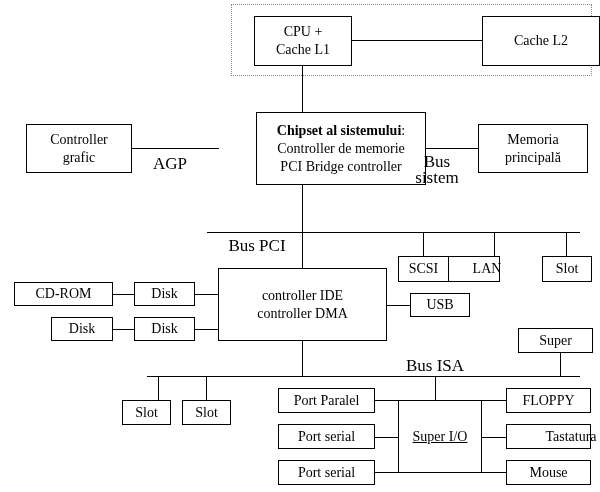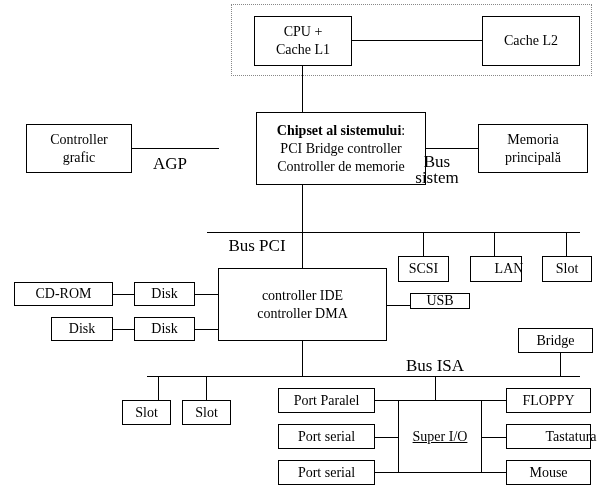--- a/index.html
+++ b/index.html
@@ -56,48 +56,48 @@
     <line x1="482" y1="437" x2="506" y2="437"></line>
     <line x1="482" y1="472" x2="506" y2="472"></line>
   </g>
 </svg>
 
 <div class="group" style="left:231px;top:4px;width:361px;height:72px;"></div>
 <div class="box" style="left:254px;top:16px;width:98px;height:50px;">
   <span>CPU +</span>
   <span>Cache L1</span>
 </div>
-<div class="box" style="left:482px;top:16px;width:98px;height:50px;">
+<div class="box" style="left:482px;top:16px;width:118px;height:50px;">
   <span>Cache L2</span>
 </div>
 
 <div class="box" style="left:218px;top:112px;width:170px;height:73px;margin-left:38px;">
   <span><b>Chipset al sistemului</b><span>:</span></span>
+  <span>Controller de memorie</span>
   <span>PCI Bridge controller</span>
-  <span>Controller de memorie</span>
 </div>
 <div class="box" style="left:26px;top:124px;width:106px;height:49px;">
   <span>Controller</span>
   <span>grafic</span>
 </div>
 <div class="box" style="left:478px;top:124px;width:110px;height:49px;">
   <span>Memoria</span>
   <span>principală</span>
 </div>
 <div class="lbl" style="left:150px;top:156px;width:40px;">AGP</div>
 <div class="lbl" style="left:412px;top:154px;width:50px;">
   <div>Bus</div>
   <div>sistem</div>
 </div>
 
 <div class="lbl" style="left:222px;top:238px;width:70px;">Bus PCI</div>
 <div class="box" style="left:398px;top:256px;width:51px;height:26px;">
     <span>SCSI</span>
   </div>
-<div class="box" style="left:470px;top:256px;width:52px;height:26px;padding-left:26px;">
+<div class="box" style="left:448px;top:256px;width:52px;height:26px;padding-left:26px;">
     <span>LAN</span>
   </div>
 <div class="box" style="left:542px;top:256px;width:50px;height:26px;">
     <span>Slot</span>
   </div>
 
 <div class="box" style="left:218px;top:268px;width:169px;height:73px;text-align:center;">
   <span>controller IDE</span>
   <span>controller DMA</span>
 </div>
@@ -106,25 +106,25 @@
   </div>
 <div class="box" style="left:134px;top:282px;width:61px;height:24px;">
     <span>Disk</span>
   </div>
 <div class="box" style="left:51px;top:317px;width:62px;height:24px;">
     <span>Disk</span>
   </div>
 <div class="box" style="left:134px;top:317px;width:61px;height:24px;">
     <span>Disk</span>
   </div>
-<div class="box" style="left:410px;top:293px;width:60px;height:16px;">
+<div class="box" style="left:410px;top:293px;width:60px;height:24px;">
     <span>USB</span>
   </div>
 <div class="box" style="left:518px;top:328px;width:75px;height:25px;">
-    <span>Bridge</span>
+    <span>Super</span>
   </div>
 
 <div class="lbl" style="left:400px;top:358px;width:70px;">Bus ISA</div>
 <div class="box" style="left:122px;top:400px;width:49px;height:25px;">
     <span>Slot</span>
   </div>
 <div class="box" style="left:182px;top:400px;width:49px;height:25px;">
     <span>Slot</span>
   </div>
 

